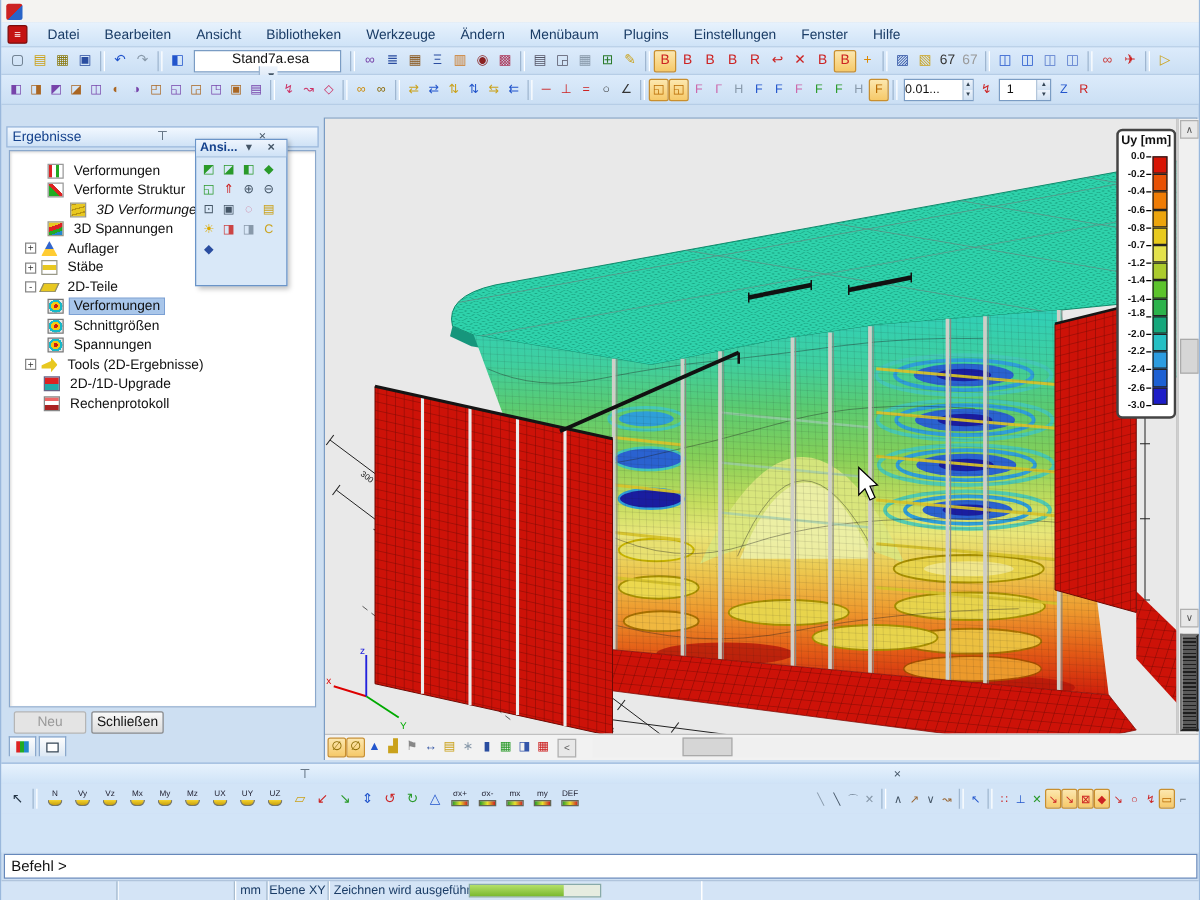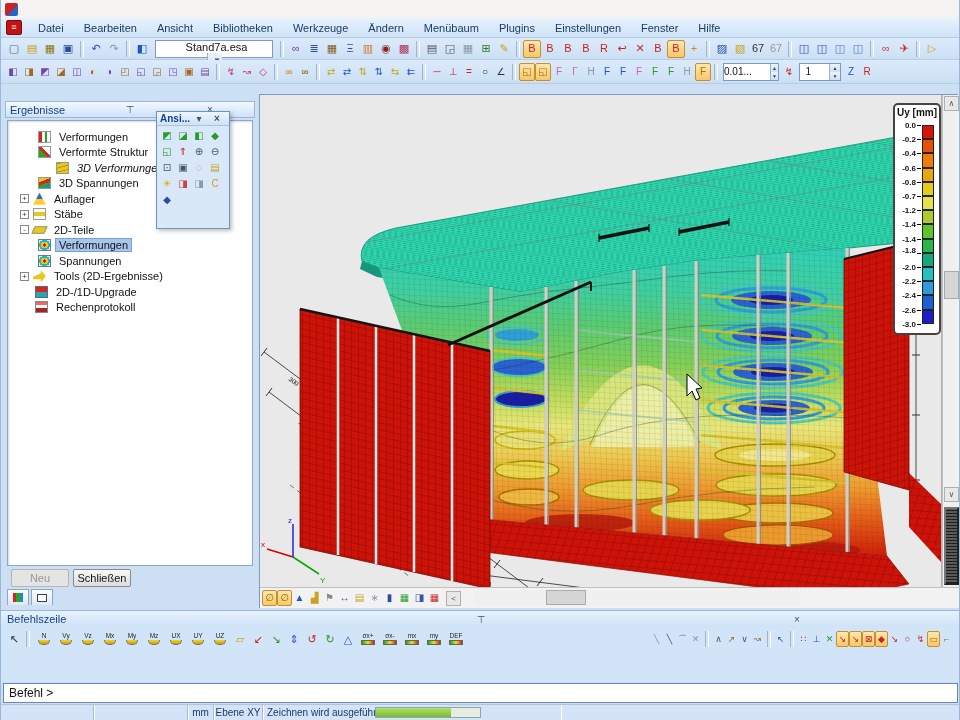--- a/index.html
+++ b/index.html
@@ -298,20 +298,24 @@
         <span class="exp">-</span>
         <span class="tic ic-slab"></span>
         <span class="tlab">2D-Teile</span>
       </div>
       <div class="trow" style="padding-left: 30px;">
         <span class="tic ic-contour"></span>
         <span class="tlab sel">Verformungen</span>
       </div>
       <div class="trow" style="padding-left: 30px;">
         <span class="tic ic-contour"></span>
+        <span class="tlab">Schnittgrößen</span>
+      </div>
+      <div class="trow" style="padding-left: 30px;">
+        <span class="tic ic-contour"></span>
         <span class="tlab">Spannungen</span>
       </div>
       <div class="trow" style="padding-left: 12px;">
         <span class="exp">+</span>
         <span class="tic ic-tools"></span>
         <span class="tlab">Tools (2D-Ergebnisse)</span>
       </div>
       <div class="trow" style="padding-left: 12px;">
         <span class="expsp"></span>
         <span class="tic ic-upgrade"></span>
@@ -686,21 +690,20 @@
         </span>
       <div class="sb-btn" style="left:198px;top:494px;position:static;margin-left:4px;">&lt;</div>
       <div class="hs-track">
         <div class="sb-thumb" style="left:72px;top:0;width:40px;height:15px;"></div>
       </div>
 
     </div>
   </div>
 
   <div class="cmd-head">
-    <span>Befehlszeile</span>
     <span class="winbtn">⊤</span>
     <span class="winbtn">×</span>
   </div>
   <div class="cmd-icons">
     <span class="icons">
         <span class="tbi" style="color: rgb(34, 51, 68);">↖</span>
         <i class="tsep"></i>
         <span class="tbi lblic">
           <u>N</u>
           <i class="bowl"></i>

